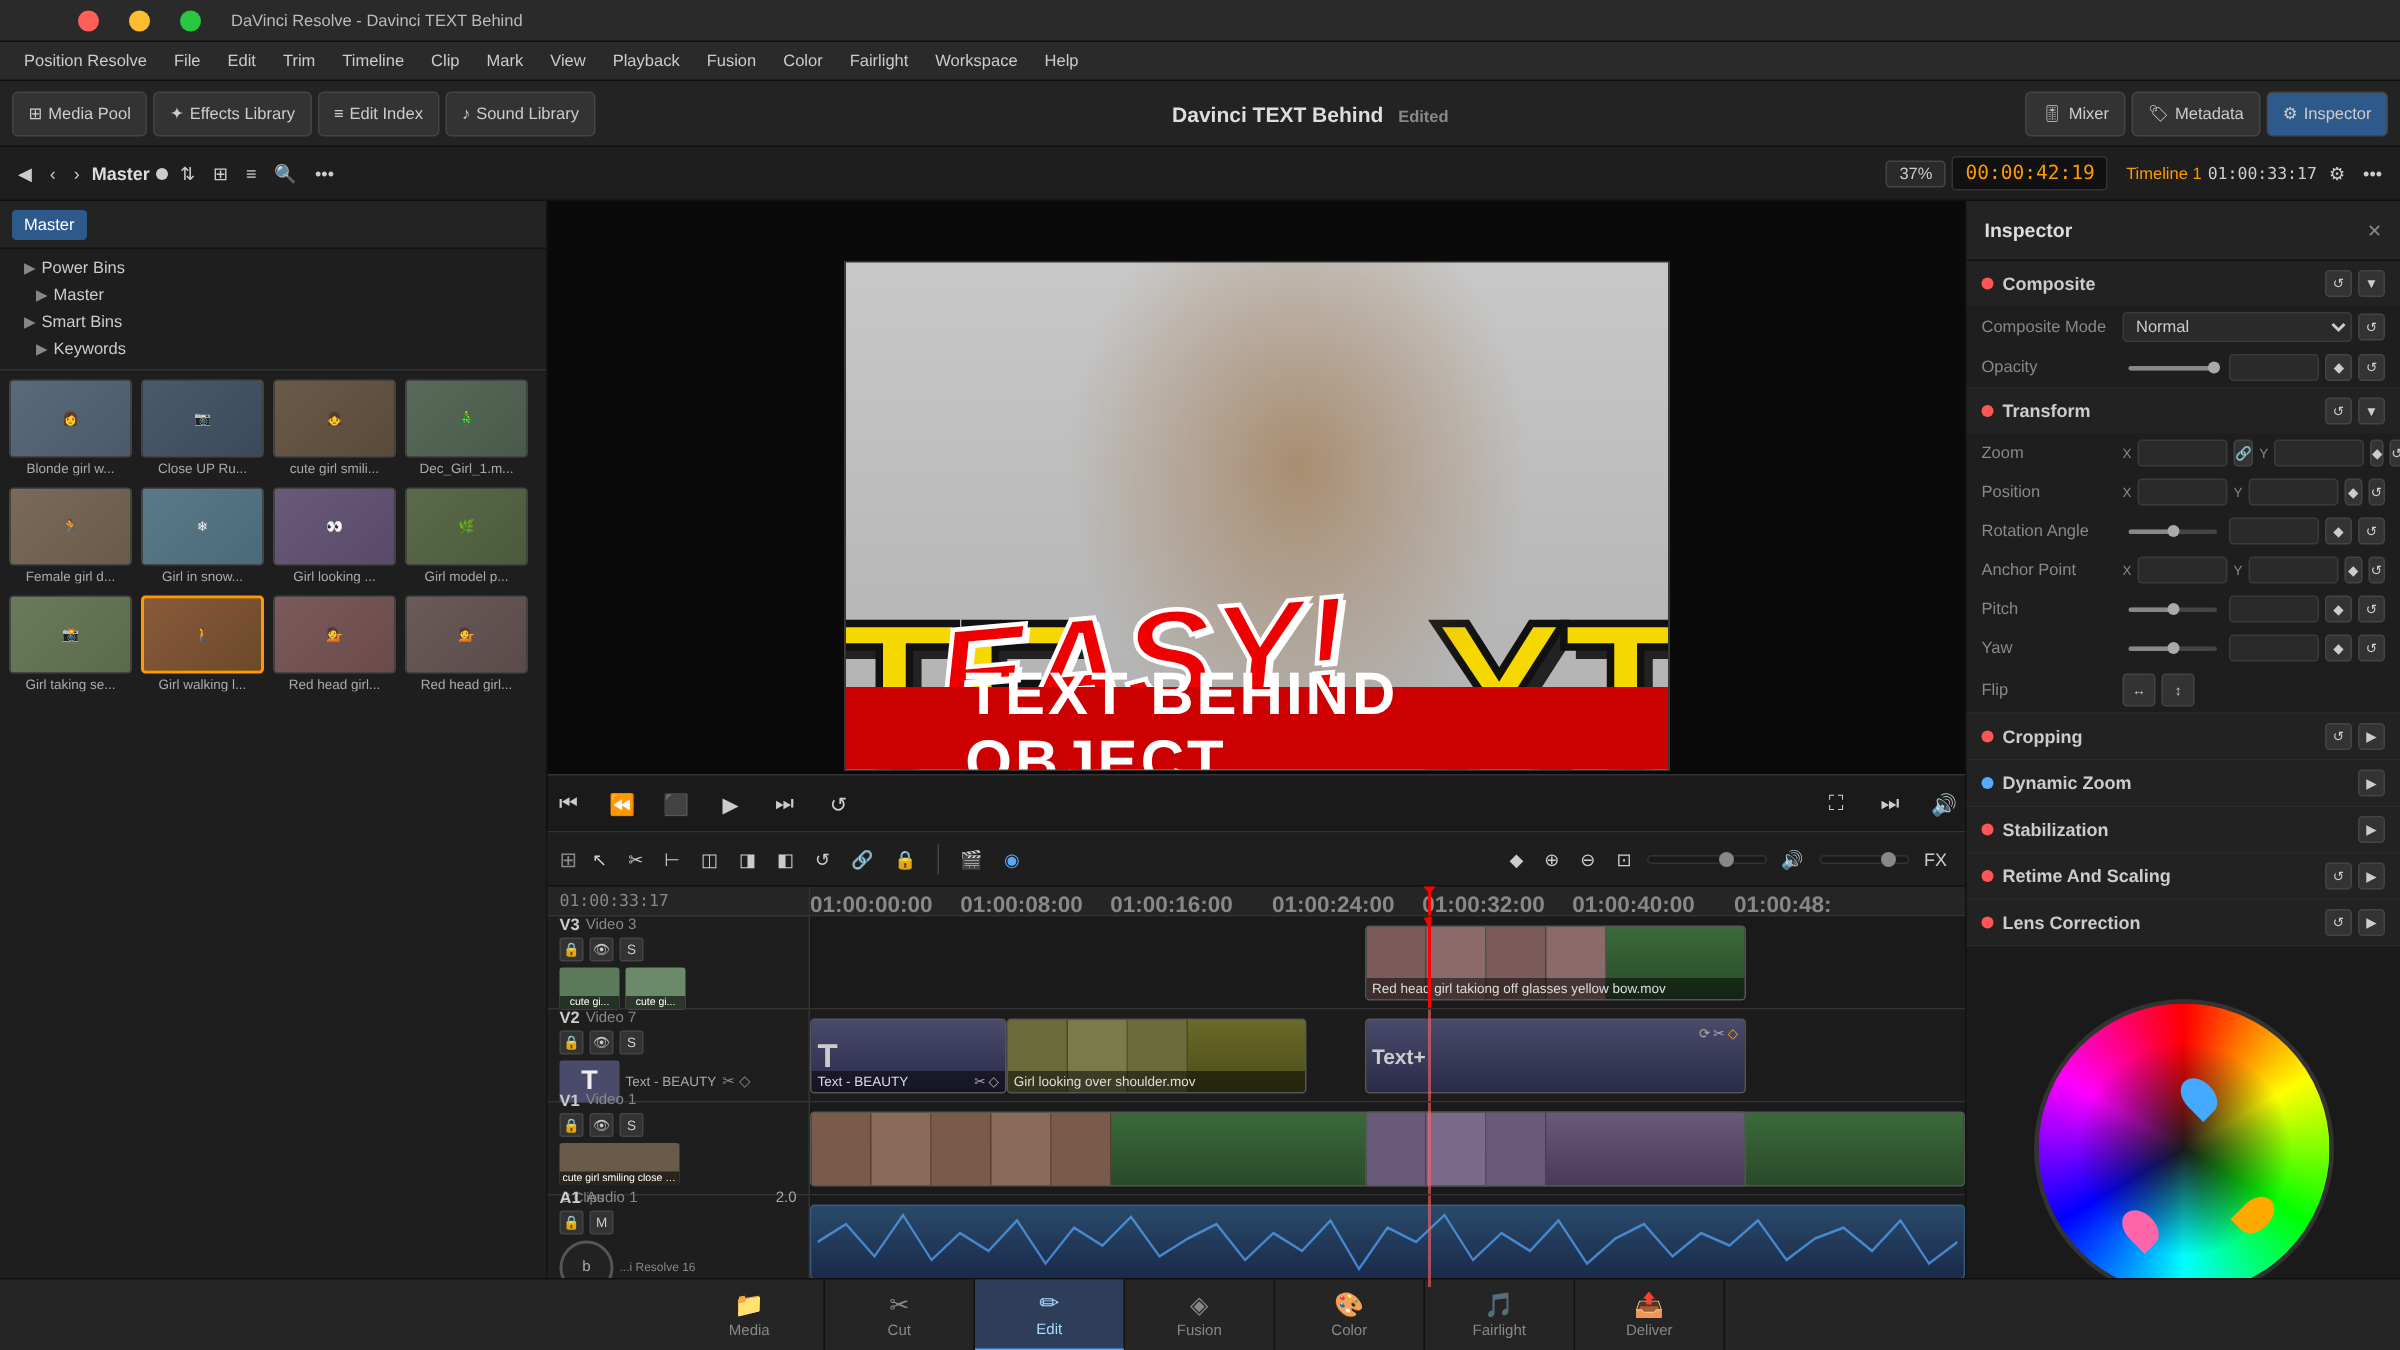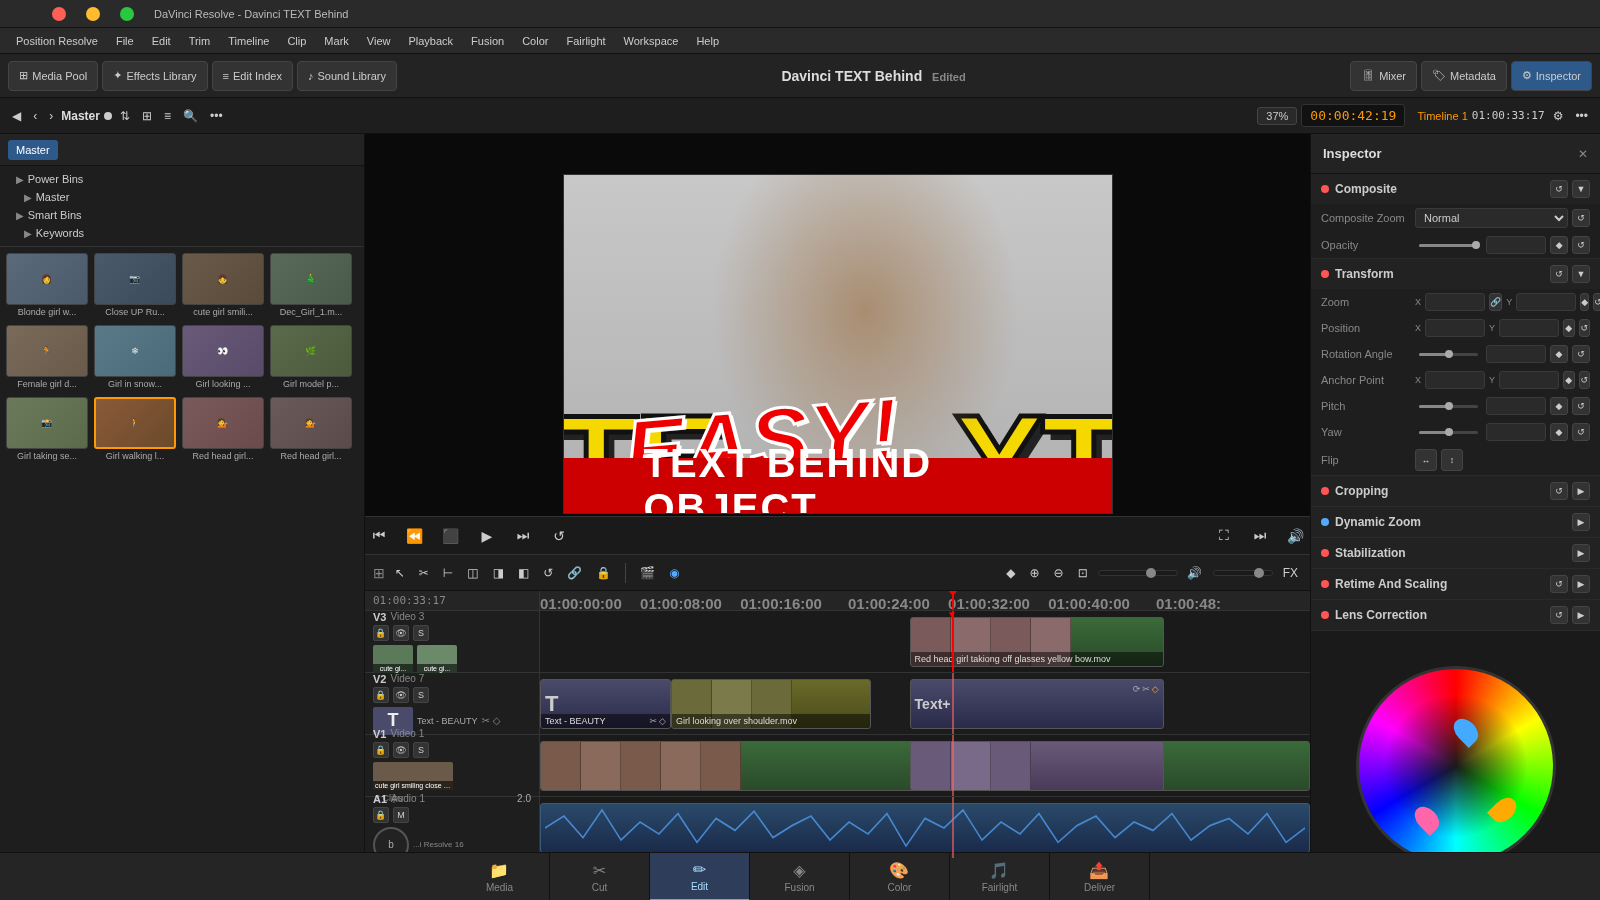--- a/index.html
+++ b/index.html
@@ -605,21 +605,21 @@
         <span class="insp-section-title">
           <span class="insp-dot"></span>
           <span>Composite</span>
         </span>
         <div style="display:flex;gap:4px;">
           <span class="insp-icon-btn">↺</span>
           <span class="insp-icon-btn">▼</span>
         </div>
       </div>
       <div class="insp-row">
-        <span class="insp-label">Composite Zoom</span>
+        <span class="insp-label">Composite Mode</span>
         <select class="insp-select">
           <option>Normal</option>
           <option>Multiply</option>
           <option>Screen</option>
           <option>Overlay</option>
         </select>
         <span class="insp-icon-btn">↺</span>
       </div>
       <div class="insp-row">
         <span class="insp-label">Opacity</span>

